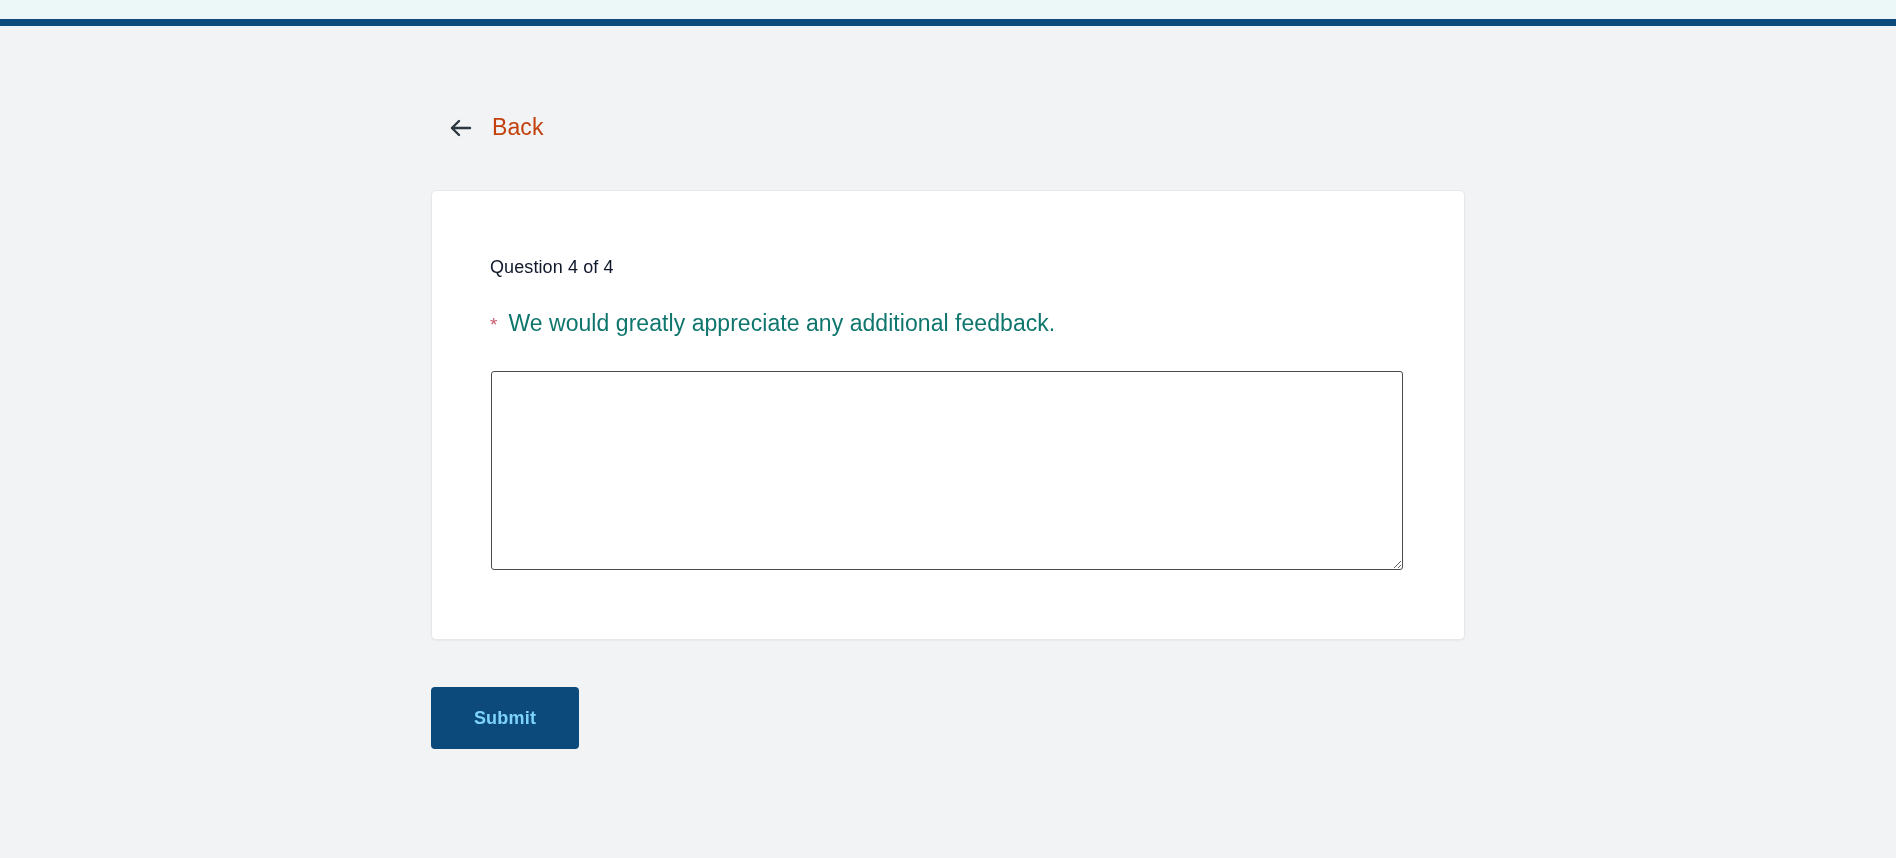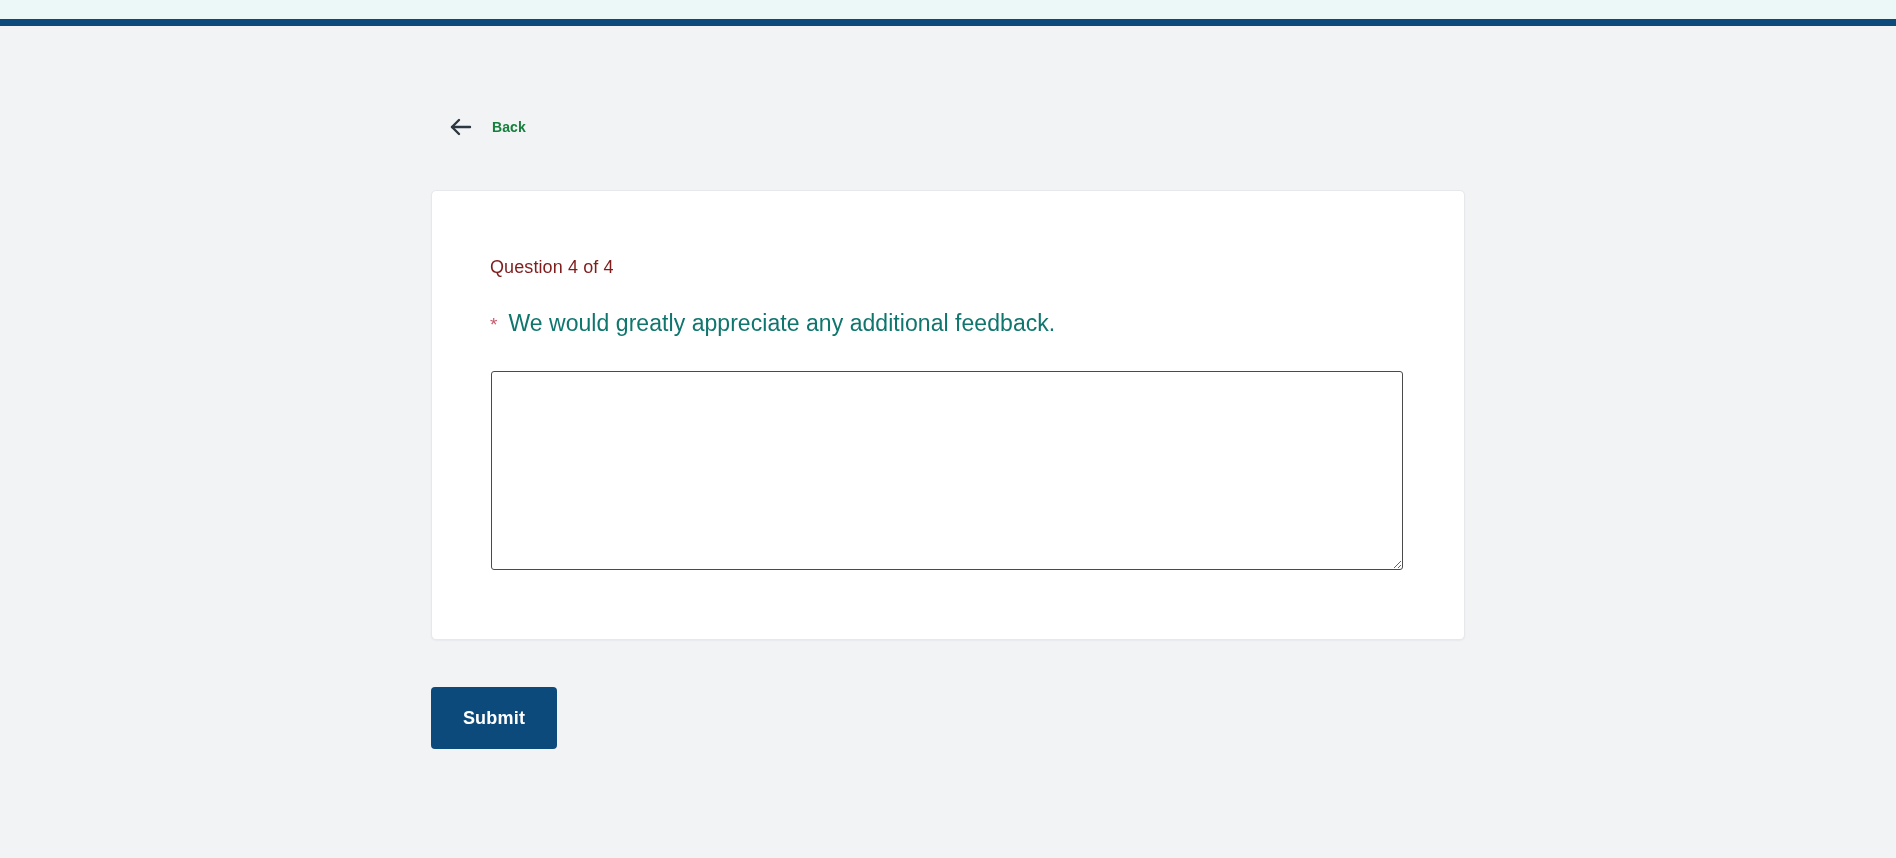--- a/index.html
+++ b/index.html
@@ -24,41 +24,41 @@
   .back-link {
     position:absolute; left:448px; top:114px;
     display:flex; align-items:center; gap:18px;
     cursor:pointer; user-select:none;
   }
   .back-arrow-icon {
     width:26px; height:26px;
     display:block;
   }
   .back-label {
-    font-size:14px;
-    font-weight:700;
-    color:#15803d;
+    font-size:23px;
+    font-weight:400;
+    color:#c2410c;
     letter-spacing:0.1px;
   }
 
   .survey-card {
     position:absolute;
     left:431px; top:190px;
     width:1034px; height:450px;
     background:#ffffff;
     border:1px solid #e6e8ec;
     border-radius:5px;
     box-shadow:0 1px 2px rgba(20,30,50,0.045);
   }
 
   .question-counter {
     position:absolute;
     left:490px; top:257px;
     font-size:18px;
-    color:#7f1d1d;
+    color:#0f172a;
     letter-spacing:0.1px;
   }
 
   .question-row {
     position:absolute;
     left:490px; top:310px;
     display:flex; align-items:baseline; gap:11px;
   }
   .required-asterisk {
     font-size:19px;
@@ -83,23 +83,23 @@
     font-size:16px;
     color:#2d3741;
     padding:9px 11px;
     resize:both;
     outline:none;
   }
 
   .submit-button {
     position:absolute;
     left:431px; top:687px;
-    width:126px; height:62px;
+    width:148px; height:62px;
     background:#0d4a7c;
-    color:#ffffff;
+    color:#7dd3fc;
     border:none;
     border-radius:4px;
     font-family:"Liberation Sans", sans-serif;
     font-size:18px;
     font-weight:700;
     letter-spacing:0.2px;
     cursor:pointer;
     display:flex; align-items:center; justify-content:center;
   }
 </style>

